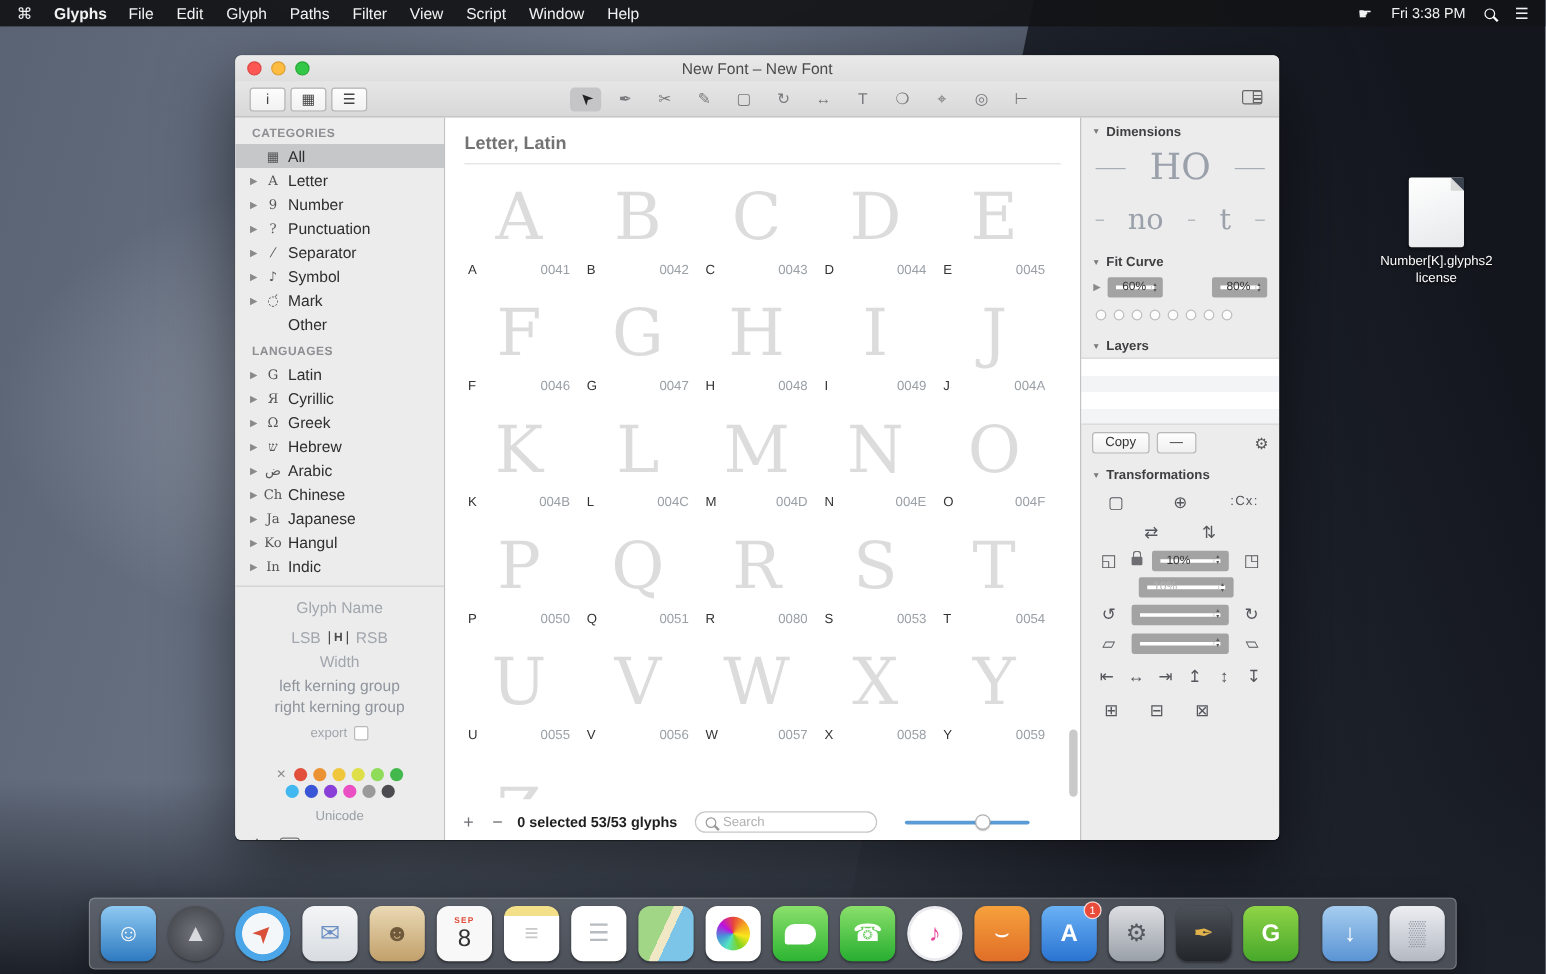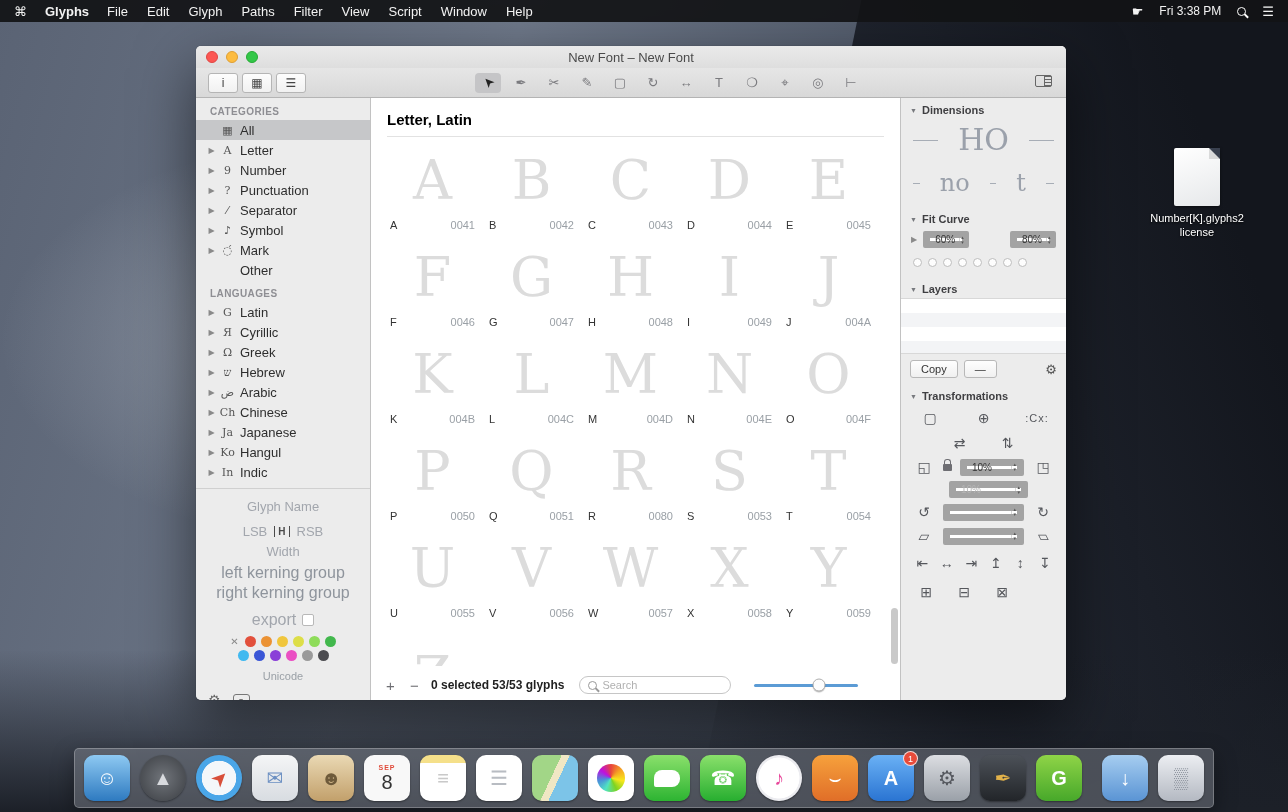--- a/index.html
+++ b/index.html
@@ -64,36 +64,36 @@
   .srow{height:20px;display:flex;align-items:center;padding:0 6px 0 10px;font-size:13px;color:#2e2e2e;gap:2px;}
   .srow.selected{background:#c6c7c9;}
   .disc{width:11px;font-size:8px;color:#8a8a8a;text-align:center;flex:none;}
   .sicon{width:17px;text-align:center;font-size:11px;color:#555;font-family:"DejaVu Serif",serif;flex:none;}
   .slabel{margin-left:2px;}
   .inspector{border-top:1px solid #d0d0d0;margin-top:6px;padding:10px 8px 4px;color:#a2a6ad;text-align:center;}
   .insp-title{font-size:13px;margin-bottom:10px;}
   .insp-row{display:flex;justify-content:center;align-items:center;gap:7px;font-size:13px;margin:5px 0;}
   .metrics-ic{border-left:1.5px solid #4a4a4a;border-right:1.5px solid #4a4a4a;padding:0 3px;color:#4a4a4a;
     font-weight:bold;font-size:10px;}
-  .insp-small{font-size:16px;margin-top:2px;color:#8e949c;}
-  .insp-export{display:flex;justify-content:center;align-items:center;gap:6px;font-size:16px;margin:9px 0 7px;}
+  .insp-small{font-size:13px;margin-top:2px;color:#8e949c;}
+  .insp-export{display:flex;justify-content:center;align-items:center;gap:6px;font-size:11px;margin:9px 0 22px;}
   .checkbox{width:12px;height:12px;background:#fff;border:1px solid #b8b8b8;border-radius:2px;display:inline-block;}
   .swatches{display:flex;justify-content:center;align-items:center;gap:4px;margin:3px 0;}
   .swx{color:#8a8a8a;font-size:10px;margin-right:2px;}
   .swrow{display:flex;gap:5px;}
   .swatch{width:11px;height:11px;border-radius:50%;display:inline-block;}
   .insp-unicode{font-size:11px;color:#9aa0a6;margin-top:9px;}
   .side-bottom{margin-top:auto;display:flex;align-items:center;gap:12px;padding:6px 12px;color:#666;}
   .gear{font-size:14px;color:#666;}
   .flagbox{width:17px;height:13px;border:1.5px solid #777;border-radius:3px;display:flex;align-items:center;
     justify-content:center;font-size:8px;color:#777;}
 
   
   .main{flex:1;background:#fff;display:flex;flex-direction:column;position:relative;min-width:0;}
-  .main-header{margin:0 16px;padding:13px 0 8px;border-bottom:1px solid #e2e2e2;font-size:15px;font-weight:bold;color:#000000;flex:none;}
+  .main-header{margin:0 16px;padding:13px 0 8px;border-bottom:1px solid #e2e2e2;font-size:15px;font-weight:bold;color:#737373;flex:none;}
   .grid{display:flex;flex-wrap:wrap;padding:6px 10px 0 12px;flex:none;}
   .cell{width:99px;height:97px;display:flex;flex-direction:column;}
   .cell-glyph{flex:1;display:flex;align-items:center;justify-content:center;font-family:"DejaVu Serif",serif;
     font-size:54px;color:#dcdcdc;line-height:1;}
   .cell-meta{display:flex;justify-content:space-between;font-size:11px;padding:0 7px 9px;}
   .cell-name{color:#333;}
   .cell-code{color:#9aa0a6;}
   .grid-overflow{height:38px;overflow:hidden;padding:0 10px 0 12px;flex:none;}
   .vscroll{position:absolute;right:2px;bottom:36px;width:7px;height:56px;background:#c9c9c9;border-radius:4px;}
   .main-footer{display:flex;align-items:center;gap:9px;height:30px;padding:0 12px;margin-top:auto;flex:none;}

